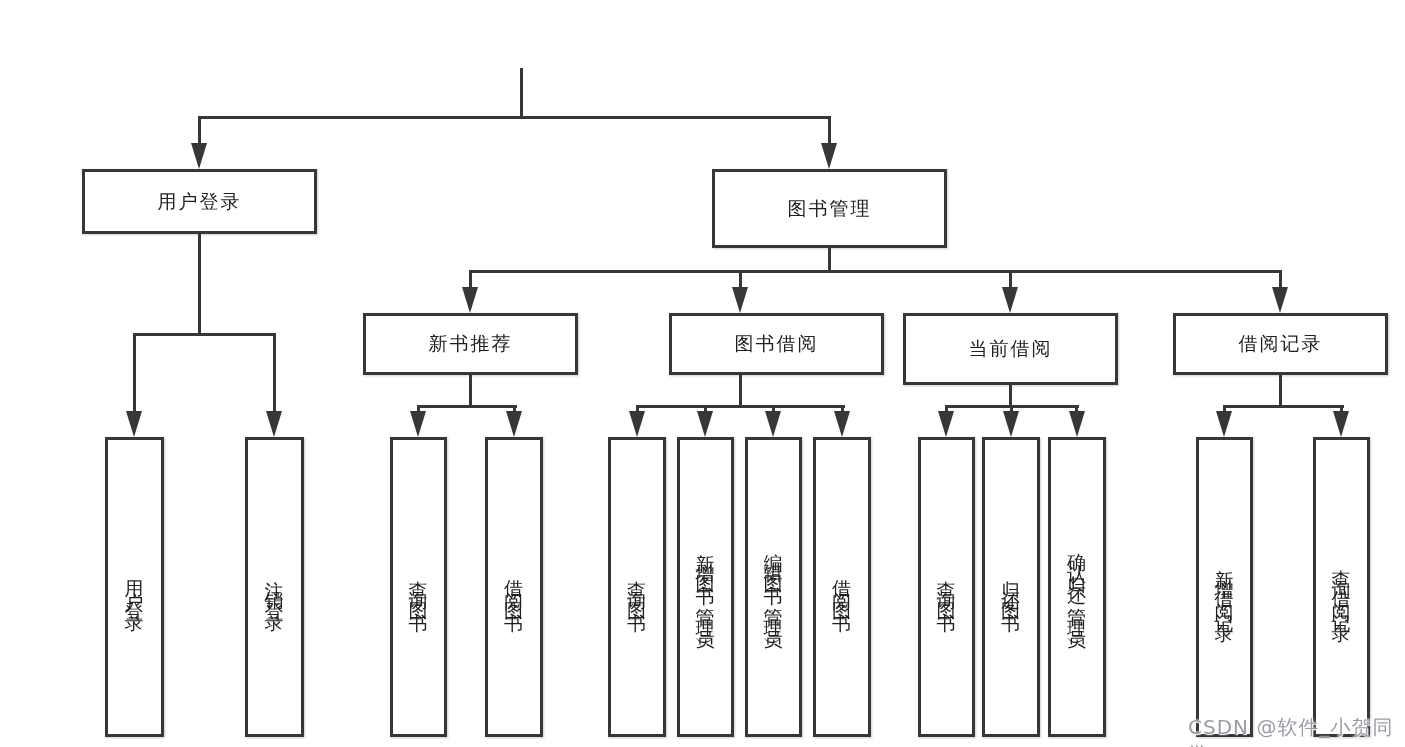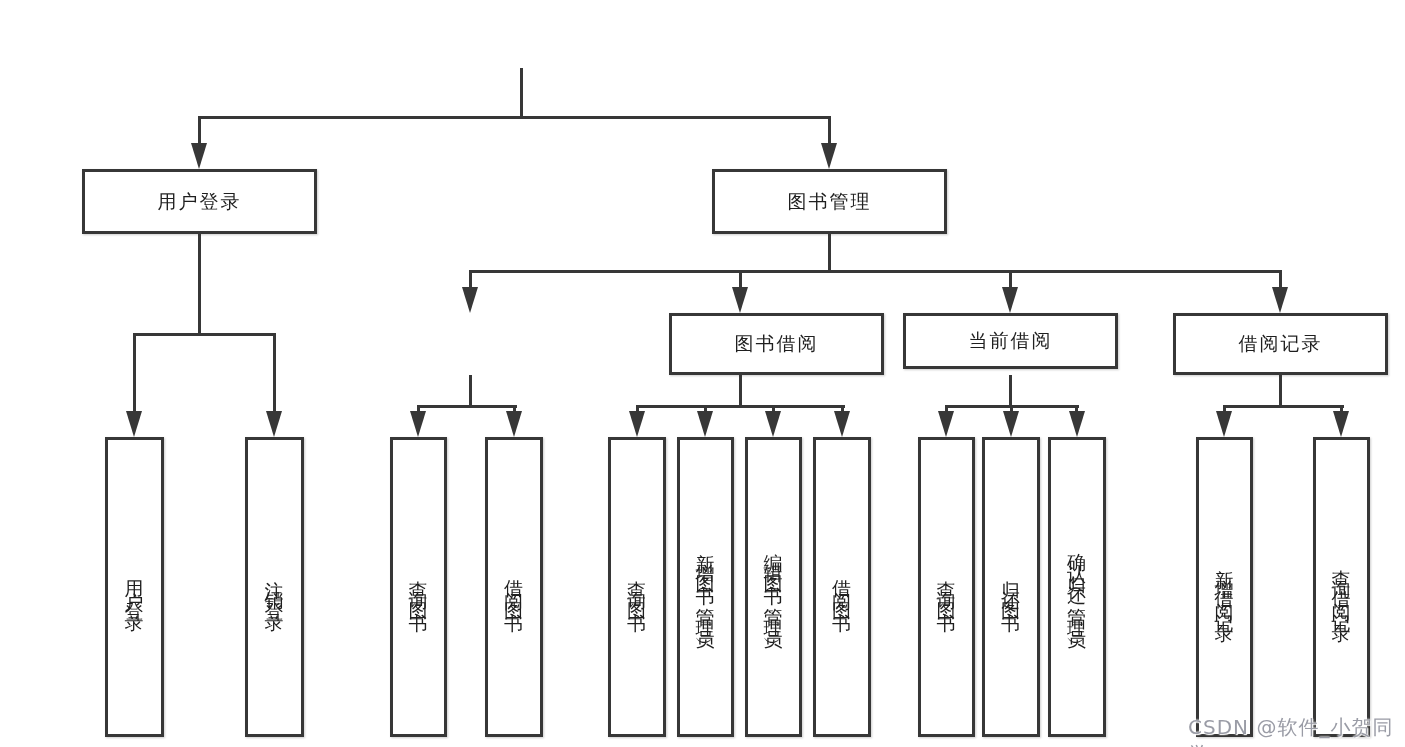--- a/index.html
+++ b/index.html
@@ -52,21 +52,21 @@
   <div class="vline" style="left:520px;top:68px;width:3px;height:50px;"></div>
   <div class="hline" style="left:198px;top:116px;width:633px;height:3px;"></div>
   <div class="vline" style="left:198px;top:116px;width:3px;height:30px;"></div>
   <div class="vline" style="left:828px;top:116px;width:3px;height:30px;"></div>
   <div class="arrow" style="left:191px;top:143px;"></div>
   <div class="arrow" style="left:821px;top:143px;"></div>
 
   <div class="node" style="left:82px;top:169px;width:235px;height:65px;">
     <span>用户登录</span>
   </div>
-  <div class="node" style="left:712px;top:169px;width:235px;height:65px;">
+  <div class="node" style="left:712px;top:169px;width:235px;height:79px;">
     <span>图书管理</span>
   </div>
 
   <div class="vline" style="left:198px;top:234px;width:3px;height:102px;"></div>
   <div class="hline" style="left:133px;top:333px;width:143px;height:3px;"></div>
   <div class="vline" style="left:133px;top:333px;width:3px;height:80px;"></div>
   <div class="vline" style="left:273px;top:333px;width:3px;height:80px;"></div>
   <div class="arrow" style="left:126px;top:411px;"></div>
   <div class="arrow" style="left:266px;top:411px;"></div>
 
@@ -74,24 +74,27 @@
   <div class="hline" style="left:469px;top:270px;width:813px;height:3px;"></div>
   <div class="vline" style="left:469px;top:270px;width:3px;height:19px;"></div>
   <div class="vline" style="left:739px;top:270px;width:3px;height:19px;"></div>
   <div class="vline" style="left:1009px;top:270px;width:3px;height:19px;"></div>
   <div class="vline" style="left:1279px;top:270px;width:3px;height:19px;"></div>
   <div class="arrow" style="left:462px;top:287px;"></div>
   <div class="arrow" style="left:732px;top:287px;"></div>
   <div class="arrow" style="left:1002px;top:287px;"></div>
   <div class="arrow" style="left:1272px;top:287px;"></div>
 
+  <div class="node" style="left:363px;top:313px;width:215px;height:62px;">
+    <span>新书推荐</span>
+  </div>
   <div class="node" style="left:633px;top:313px;width:215px;height:62px;margin-left:36px;">
     <span>图书借阅</span>
   </div>
-  <div class="node" style="left:903px;top:313px;width:215px;height:56px;">
+  <div class="node" style="left:903px;top:313px;width:215px;height:72px;">
     <span>当前借阅</span>
   </div>
   <div class="node" style="left:1173px;top:313px;width:215px;height:62px;">
     <span>借阅记录</span>
   </div>
 
   <div class="vline" style="left:469px;top:375px;width:3px;height:33px;"></div>
   <div class="hline" style="left:417px;top:405px;width:100px;height:3px;"></div>
   <div class="vline" style="left:417px;top:405px;width:3px;height:10px;"></div>
   <div class="vline" style="left:513px;top:405px;width:3px;height:10px;"></div>

